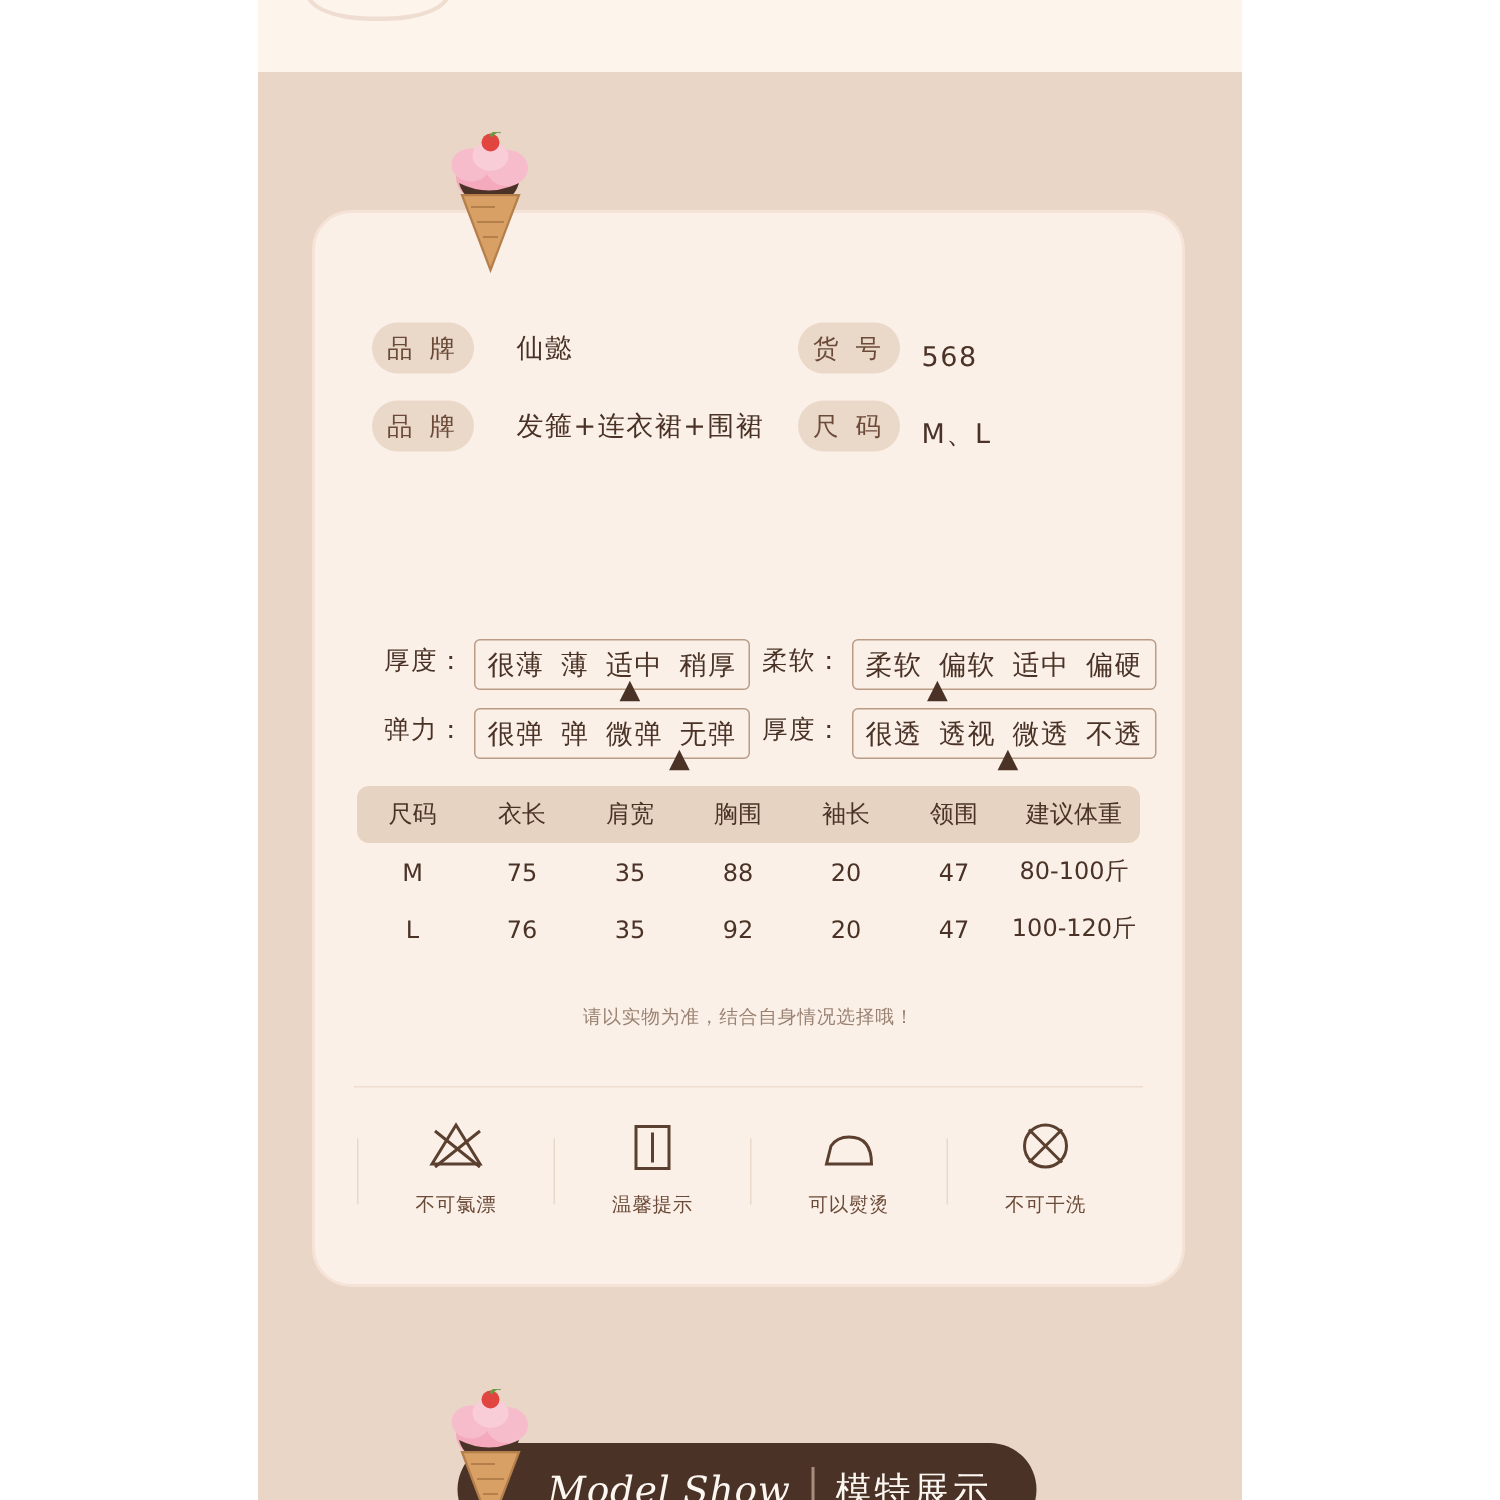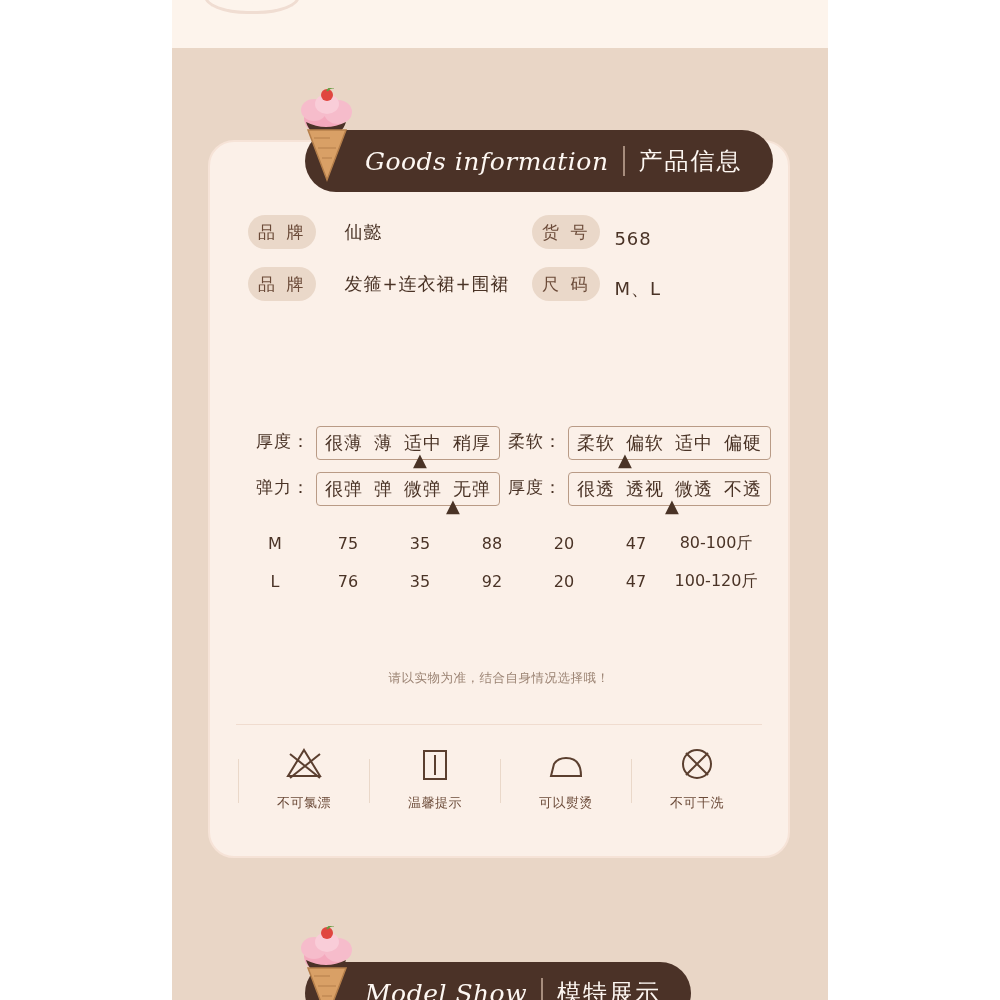--- a/index.html
+++ b/index.html
@@ -169,25 +169,20 @@
     <ellipse cx="18" cy="22" rx="13" ry="11" fill="#f6bccb"></ellipse>
     <ellipse cx="31" cy="16" rx="12" ry="10" fill="#f9cdd8"></ellipse>
     <path d="M10 34 q20 10 40 0 q-4 14 -20 14 q-16 0 -20 -14z" fill="#4b3227"></path>
     <path d="M12 42 L31 92 L50 42 z" fill="#d9a066"></path>
     <path d="M12 42 L31 92 L50 42 z" fill="none" stroke="#b57f4b" stroke-width="1.5"></path>
     <path d="M18 50 L34 50 M22 60 L40 60 M26 70 L36 70" stroke="#b57f4b" stroke-width="1.2" fill="none"></path>
     <circle cx="31" cy="7" r="6" fill="#e0463f"></circle>
     <path d="M31 3 q4 -5 7 -3" stroke="#6a9c45" stroke-width="2" fill="none"></path>
   </svg>
 
-  <div class="title-pill">
-    <span class="title-en">Goods information</span>
-    <span class="title-sep"></span>
-    <span class="title-cn">产品信息</span>
-  </div>
 
   <div class="info-area">
     <div class="info-row">
       <div class="col-left">
         <span class="tag">品 牌</span>
         <span class="val">仙懿</span>
       </div>
       <div class="col-right">
         <span class="tag">货 号</span>
         <span class="val">568</span>
@@ -246,20 +241,29 @@
           <span>透视</span>
           <span>微透</span>
           <span>不透</span>
           <span class="marker" style="left:96px">▲</span>
         </span>
       </div>
     </div>
   </div>
 
   <div class="table">
+    <div class="thead">
+      <div class="c1">尺码</div>
+      <div class="c2">衣长</div>
+      <div class="c3">肩宽</div>
+      <div class="c4">胸围</div>
+      <div class="c5">袖长</div>
+      <div class="c6">领围</div>
+      <div class="c7">建议体重</div>
+    </div>
     <div class="trow">
       <div class="c1">M</div>
       <div class="c2">75</div>
       <div class="c3">35</div>
       <div class="c4">88</div>
       <div class="c5">20</div>
       <div class="c6">47</div>
       <div class="c7">80-100斤</div>
     </div>
     <div class="trow">

